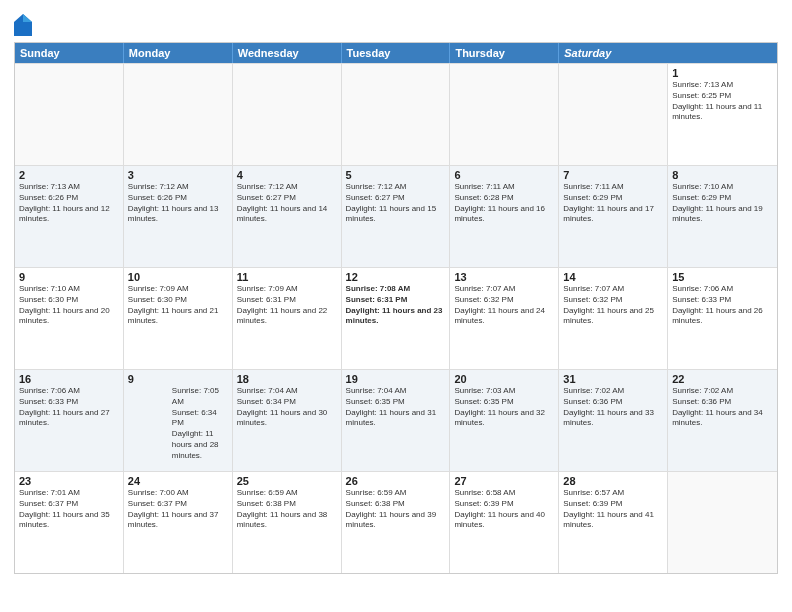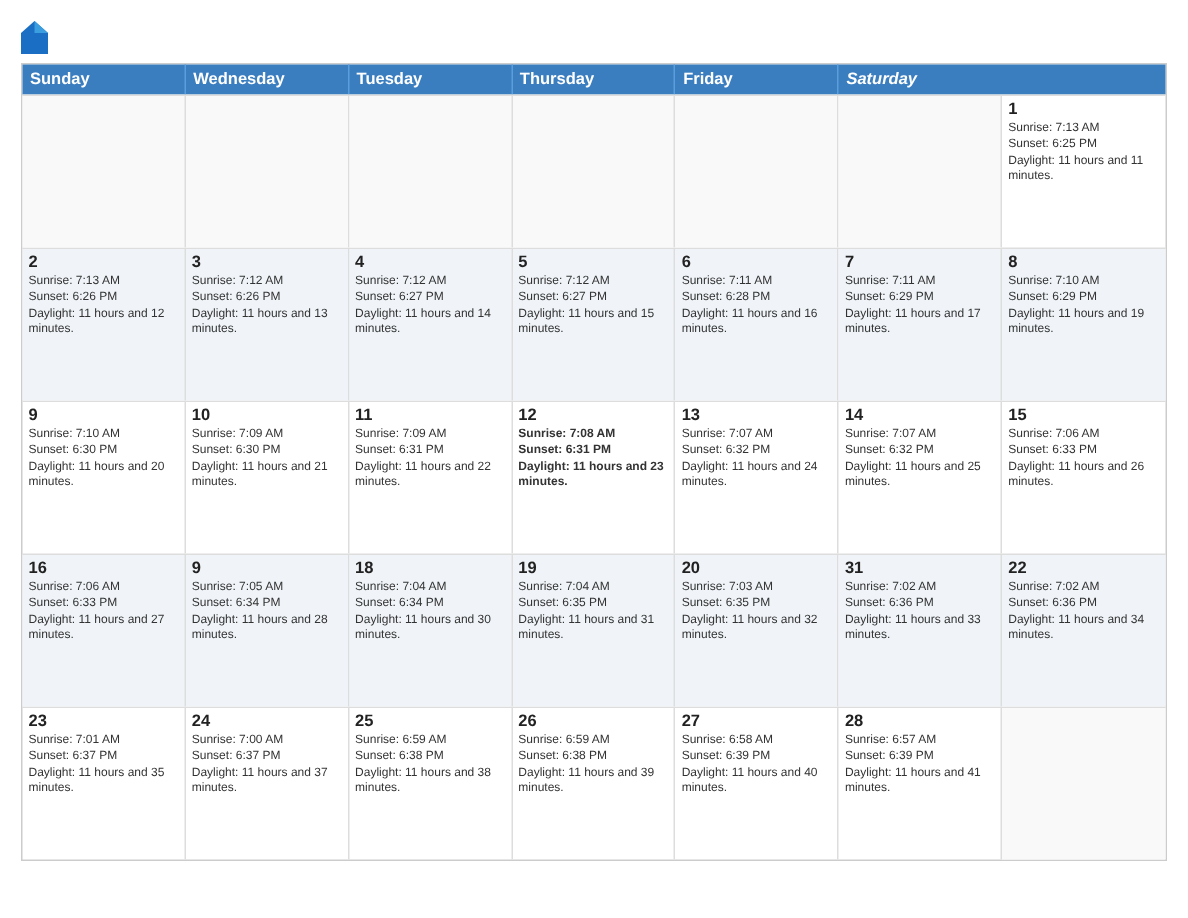--- a/index.html
+++ b/index.html
@@ -134,24 +134,24 @@
     </div>
     <div class="title-block">
       <div class="main-title"></div>
       <div class="subtitle"></div>
     </div>
   </div>
 
   <div class="calendar">
     <div class="cal-header">
     <div class="cal-header-cell">Sunday</div>
+        <div class="cal-header-cell">Monday</div>
         <div class="cal-header-cell">Wednesday</div>
         <div class="cal-header-cell">Tuesday</div>
         <div class="cal-header-cell">Thursday</div>
-        <div class="cal-header-cell">Friday</div>
         <div class="cal-header-cell">Saturday</div>
       </div>
     <div class="cal-body">
     <div class="cal-row">
           <div class="cal-cell empty"></div>
           <div class="cal-cell empty"></div>
           <div class="cal-cell empty"></div>
           <div class="cal-cell empty"></div>
           <div class="cal-cell empty"></div>
           <div class="cal-cell empty"></div>
@@ -252,21 +252,21 @@
         </div>
         <div class="cal-row">
           <div class="cal-cell alt-row">
             <span class="day-number">16</span>
             <div class="cell-text" style="white-space: pre-line;">Sunrise: 7:06 AM
 Sunset: 6:33 PM
 Daylight: 11 hours and 27 minutes.</div>
           </div>
           <div class="cal-cell alt-row">
             <span class="day-number">9</span>
-            <div class="cell-text" style="white-space: pre-line;">Sunrise: 7:05 AM
+            <div class="cell-text" style="white-space: pre-line; margin-left: 44px;">Sunrise: 7:05 AM
 Sunset: 6:34 PM
 Daylight: 11 hours and 28 minutes.</div>
           </div>
           <div class="cal-cell alt-row">
             <span class="day-number">18</span>
             <div class="cell-text" style="white-space: pre-line;">Sunrise: 7:04 AM
 Sunset: 6:34 PM
 Daylight: 11 hours and 30 minutes.</div>
           </div>
           <div class="cal-cell alt-row">

